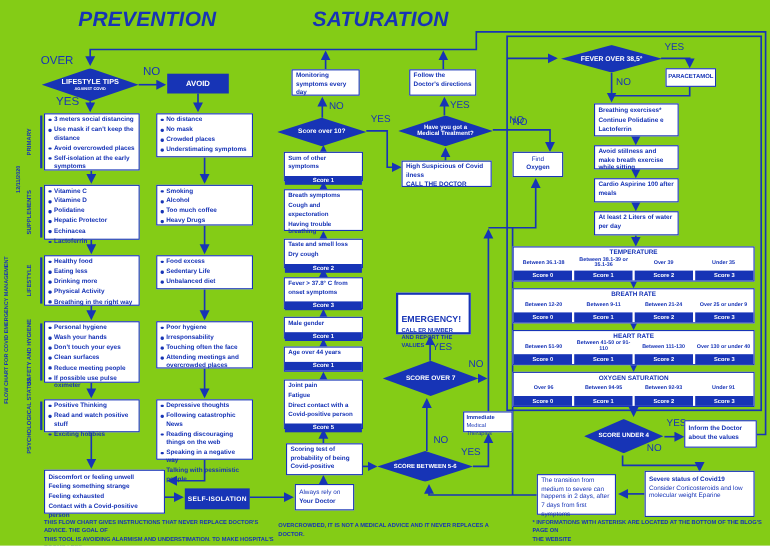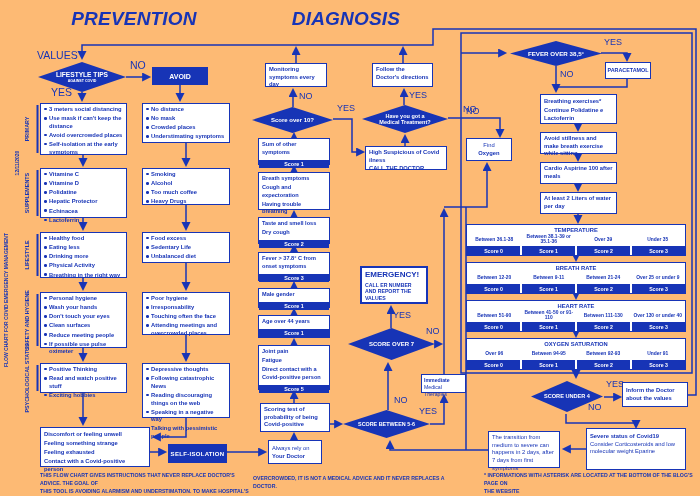--- a/index.html
+++ b/index.html
@@ -1,18 +1,18 @@
 <!DOCTYPE html>
 <html><head>
 <meta charset="utf-8">
 <style>
   :root{ --b:#1734b6; }
   html,body{margin:0;padding:0;}
   body{font-family:"Liberation Sans", sans-serif; background:#f4f4f2;}
-  #stage{position:relative;width:700px;height:496px;background:#fdba74;overflow:hidden;}
+  #stage{position:relative;width:700px;height:496px;background:#84cc16;overflow:hidden;}
   .abs{position:absolute;box-sizing:border-box;}
   .ttl{color:var(--b);font-weight:bold;font-style:italic;font-size:19px;letter-spacing:.2px;text-align:center;white-space:nowrap;}
   .box{background:#fff;border:1.6px solid var(--b);color:var(--b);font-size:5.8px;font-weight:bold;padding:2px 3px;line-height:1.32;}
   .fill{background:var(--b);color:#fff;font-weight:bold;display:flex;align-items:center;justify-content:center;text-align:center;}
   .diamond{background:var(--b);color:#fff;font-weight:bold;display:flex;flex-direction:column;align-items:center;justify-content:center;text-align:center;clip-path:polygon(50% 0,100% 50%,50% 100%,0 50%);line-height:1.15;}
   .yn{color:var(--b);font-weight:normal;white-space:nowrap;}
   .li{display:flex;gap:2.5px;margin:0 0 1.5px 0;}
   .dot{width:2.6px;height:2.6px;border-radius:50%;background:var(--b);flex:none;margin-top:1.8px;}
   .chain{background:#fff;border:1.6px solid var(--b);color:var(--b);display:flex;flex-direction:column;}
   .chain .body{flex:1;padding:2px 3px;font-size:5.6px;font-weight:bold;line-height:1.35;}
@@ -100,32 +100,32 @@
     <g stroke="#1734b6" stroke-width="2">
       <path d="M37.5 105 L37.5 153"></path>
       <path d="M37.5 170 L37.5 216"></path>
       <path d="M37.5 234 L37.5 276"></path>
       <path d="M37.5 294 L37.5 346"></path>
       <path d="M37.5 365 L37.5 391"></path>
     </g>
   </svg>
 
   <div class="abs ttl" style="left:59px;top:8px;width:150px;">PREVENTION</div>
-  <div class="abs ttl" style="left:281px;top:8px;width:130px;">DIAGNOSIS</div>
+  <div class="abs ttl" style="left:281px;top:8px;width:130px;">SATURATION</div>
 
   <div class="abs rot" style="left:-4px;top:158px;width:46px;height:10px;font-size:5px;">12/11/2020</div>
   <div class="abs rot" style="left:-77px;top:295px;width:170px;height:10px;font-size:5px;">FLOW CHART FOR COVID EMERGENCY MANAGEMENT</div>
 
   <div class="abs rot" style="left:4px;top:124px;width:50px;height:10px;font-size:5.4px;">PRIMARY</div>
   <div class="abs rot" style="left:-1px;top:188px;width:60px;height:10px;font-size:5.4px;">SUPPLEMENTS</div>
   <div class="abs rot" style="left:4px;top:250px;width:50px;height:10px;font-size:5.4px;">LIFESTYLE</div>
   <div class="abs rot" style="left:-6px;top:315px;width:70px;height:10px;font-size:5.4px;">SAFETY AND HYGIENE</div>
   <div class="abs rot" style="left:-11px;top:373px;width:80px;height:10px;font-size:5.4px;">PSYCHOLOGICAL STATUS</div>
 
-  <div class="abs yn" style="left:37px;top:49px;font-size:10.5px;">VALUES</div>
+  <div class="abs yn" style="left:37px;top:49px;font-size:10.5px;">OVER</div>
   <div class="abs diamond" style="left:38px;top:62px;width:88px;height:30px;">
     <span style="font-size:6.6px;">LIFESTYLE TIPS</span>
     <span style="font-size:3.6px;">AGAINST COVID</span>
   </div>
   <div class="abs yn" style="left:130px;top:59px;font-size:10.5px;">NO</div>
   <div class="abs yn" style="left:51px;top:86px;font-size:10.5px;">YES</div>
   <div class="abs fill" style="left:152px;top:67px;width:56px;height:18px;font-size:7px;">AVOID</div>
 
   <div class="abs box" style="left:40px;top:103px;width:87px;height:52px;">
       <div class="li">
@@ -424,21 +424,21 @@
       </div>
     <div class="banner">Score 5</div>
   </div>
   <div class="abs box" style="left:260px;top:403px;width:70px;height:29px;">Scoring test of probability of being Covid-positive</div>
   <div class="abs box" style="left:268px;top:440px;width:54px;height:24px;padding-top:4px;">
     <div style="font-weight:normal;">Always rely on</div>
     <div class="b">Your Doctor</div>
   </div>
 
   <div class="abs box" style="left:360px;top:266px;width:68px;height:38px;border-width:2px;">
-    <div class="b" style="font-size:8px;">EMERGENCY!</div>
+    <div class="b" style="font-size:8px;margin-top:16px;">EMERGENCY!</div>
     <div class="b" style="font-size:5.2px;margin-top:1px;">CALL ER NUMBER AND REPORT THE VALUES</div>
   </div>
   <div class="abs yn" style="left:393px;top:310px;font-size:9px;">YES</div>
   <div class="abs yn" style="left:426px;top:326px;font-size:9px;">NO</div>
   <div class="abs diamond" style="left:348px;top:328px;width:87px;height:32px;font-size:6px;">SCORE OVER 7</div>
   <div class="abs yn" style="left:394px;top:395px;font-size:9px;">NO</div>
   <div class="abs yn" style="left:419px;top:406px;font-size:9px;">YES</div>
   <div class="abs diamond" style="left:343px;top:410px;width:87px;height:28px;font-size:5.4px;">SCORE BETWEEN 5-6</div>
   <div class="abs box" style="left:421px;top:374px;width:45px;height:19px;padding:2px;">
     <div class="b" style="font-size:5.2px;">Immediate</div>

